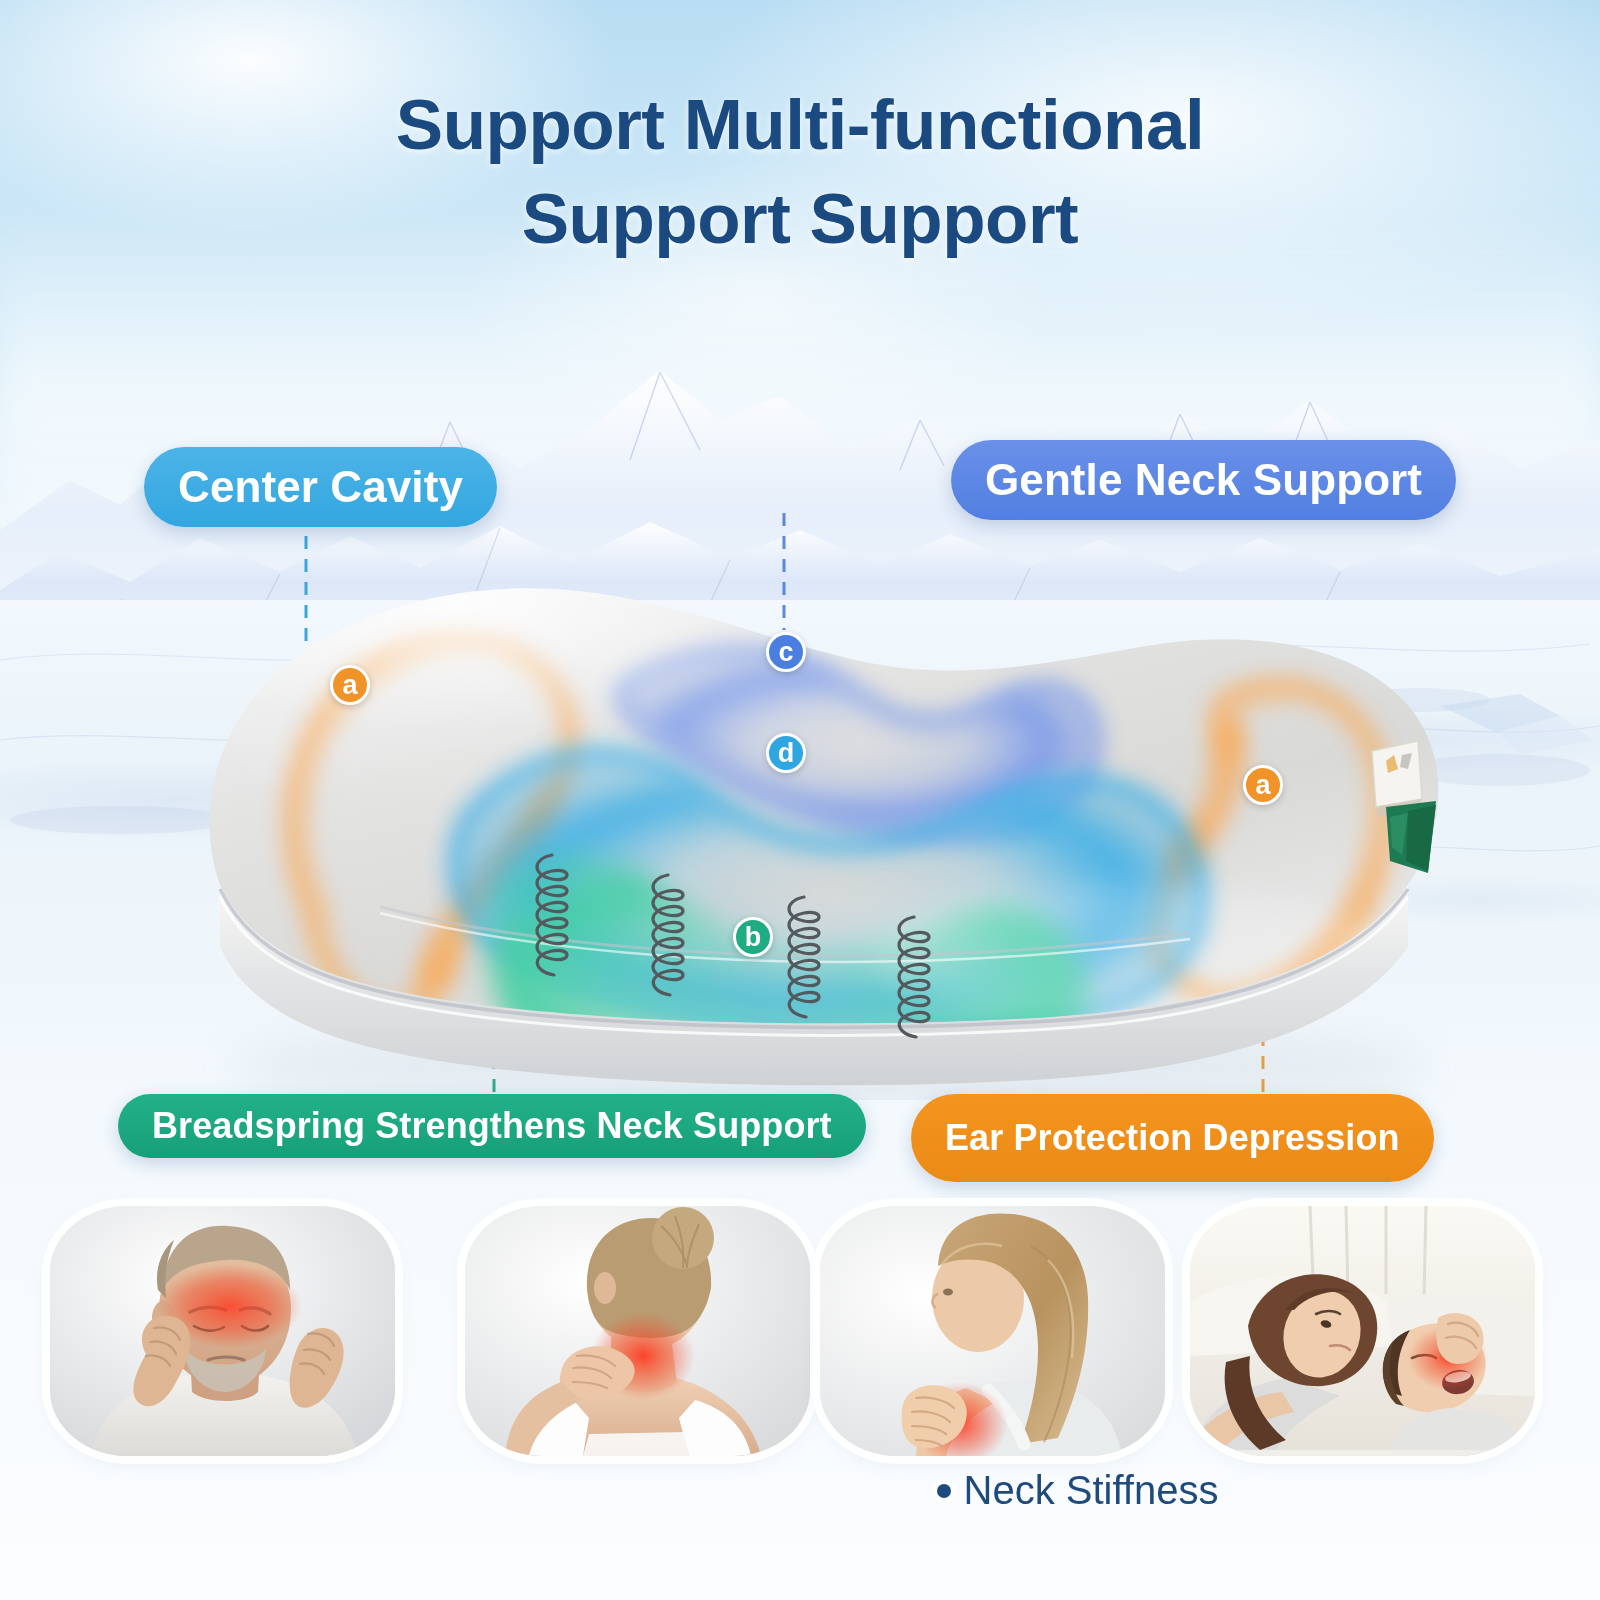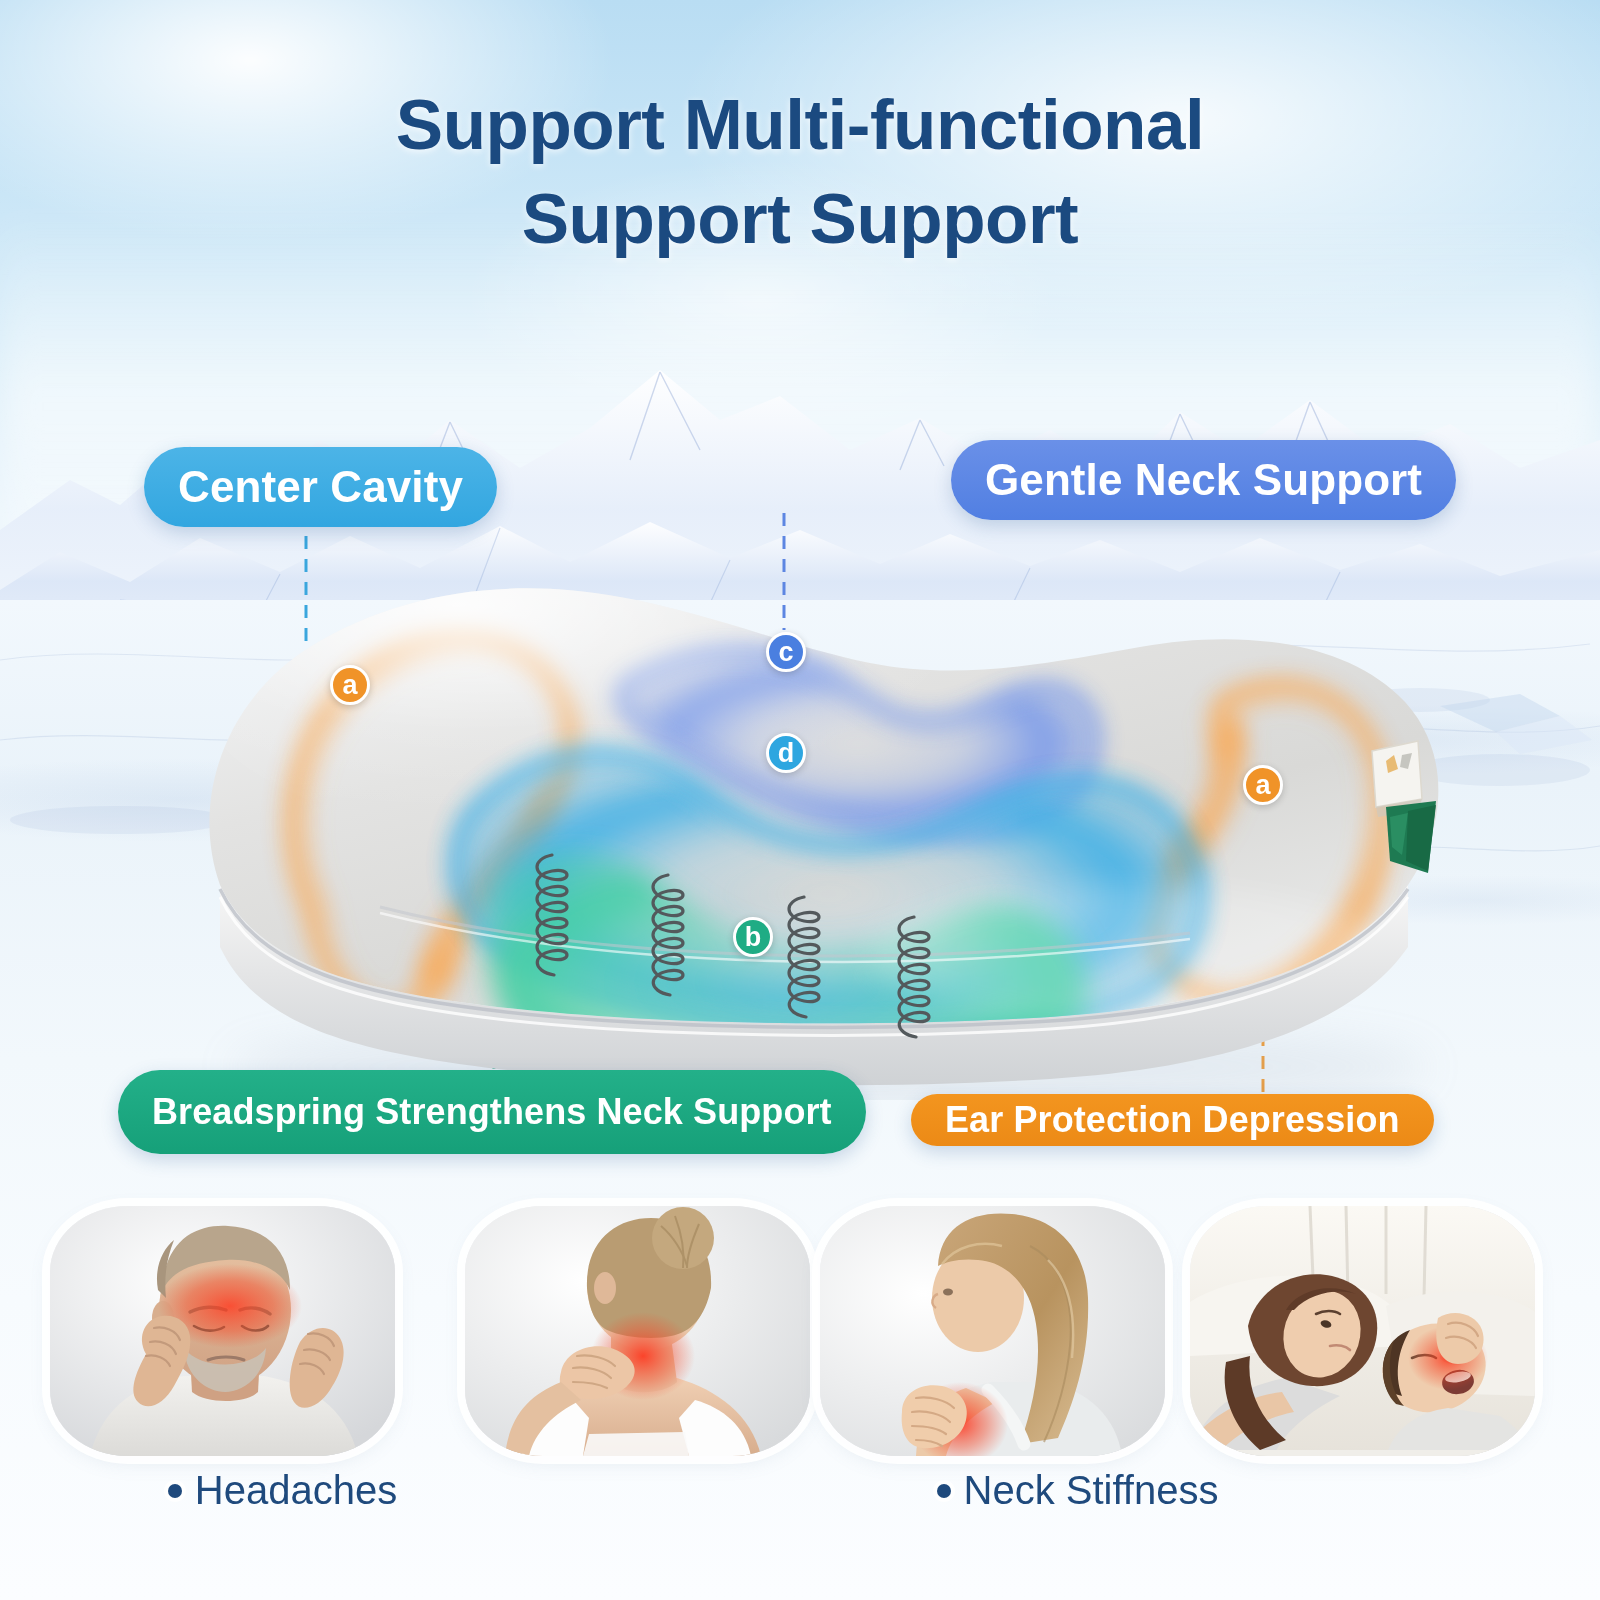--- a/index.html
+++ b/index.html
@@ -52,22 +52,22 @@
   
   .badge{
     position:absolute;display:flex;align-items:center;justify-content:center;
     color:#fff;font-size:44px;font-weight:600;white-space:nowrap;
     border-radius:999px;padding:0 34px;height:80px;
     box-shadow:0 6px 18px rgba(40,90,150,.22);
     letter-spacing:.1px;
   }
   .b-cavity{left:144px;top:447px;background:linear-gradient(180deg,#4cb4e7 0%,#32a6e0 100%);}
   .b-neck  {left:951px;top:440px;background:linear-gradient(180deg,#6a90e8 0%,#517fe2 100%);}
-  .b-spring{left:118px;top:1070px;background:linear-gradient(180deg,#23b089 0%,#16a079 100%);height:84px;font-size:36px;}
-  .b-ear   {left:911px;top:1094px;background:linear-gradient(180deg,#f3951f 0%,#ec8a16 100%);height:52px;font-size:36px;}
+  .b-spring{left:118px;top:1094px;background:linear-gradient(180deg,#23b089 0%,#16a079 100%);height:64px;font-size:36px;}
+  .b-ear   {left:911px;top:1094px;background:linear-gradient(180deg,#f3951f 0%,#ec8a16 100%);height:88px;font-size:36px;}
 
   
   .marker{
     position:absolute;width:40px;height:40px;border-radius:50%;
     display:flex;align-items:center;justify-content:center;
     color:#fff;font-size:27px;font-weight:600;line-height:1;
     border:3px solid #fff;box-sizing:border-box;
     box-shadow:0 2px 7px rgba(0,0,0,.18);
   }
   .m-a1{left:330px;top:665px;background:#f09328;}
@@ -480,24 +480,20 @@
           </g>
           <path d="M250,136 C262,118 282,118 290,132 C298,146 292,166 280,184
                    C270,200 252,208 244,196 C236,184 240,156 250,136 Z" fill="#dfb694"></path>
           <g stroke="#c39a7c" stroke-width="2.2" fill="none" stroke-linecap="round">
             <path d="M258,128 C268,126 280,130 284,140"></path>
             <path d="M254,144 C264,142 276,146 280,154"></path>
             <path d="M250,158 C260,156 270,160 274,168"></path>
           </g>
         </svg>
       </div>
-      <div class="cap cap-c1">
-        <span class="dot"></span>
-        <span>Headaches</span>
-      </div>
     </div>
 
     <div class="card c2">
       <div class="thumb">
         <svg viewBox="0 0 345 250" width="345" height="250">
           <defs>
             <radialGradient id="nbg" cx="0.35" cy="0.3" r="0.85">
               <stop offset="0%" stop-color="#ffffff"></stop>
                 <stop offset="100%" stop-color="#d8dadc"></stop>
             </radialGradient>

